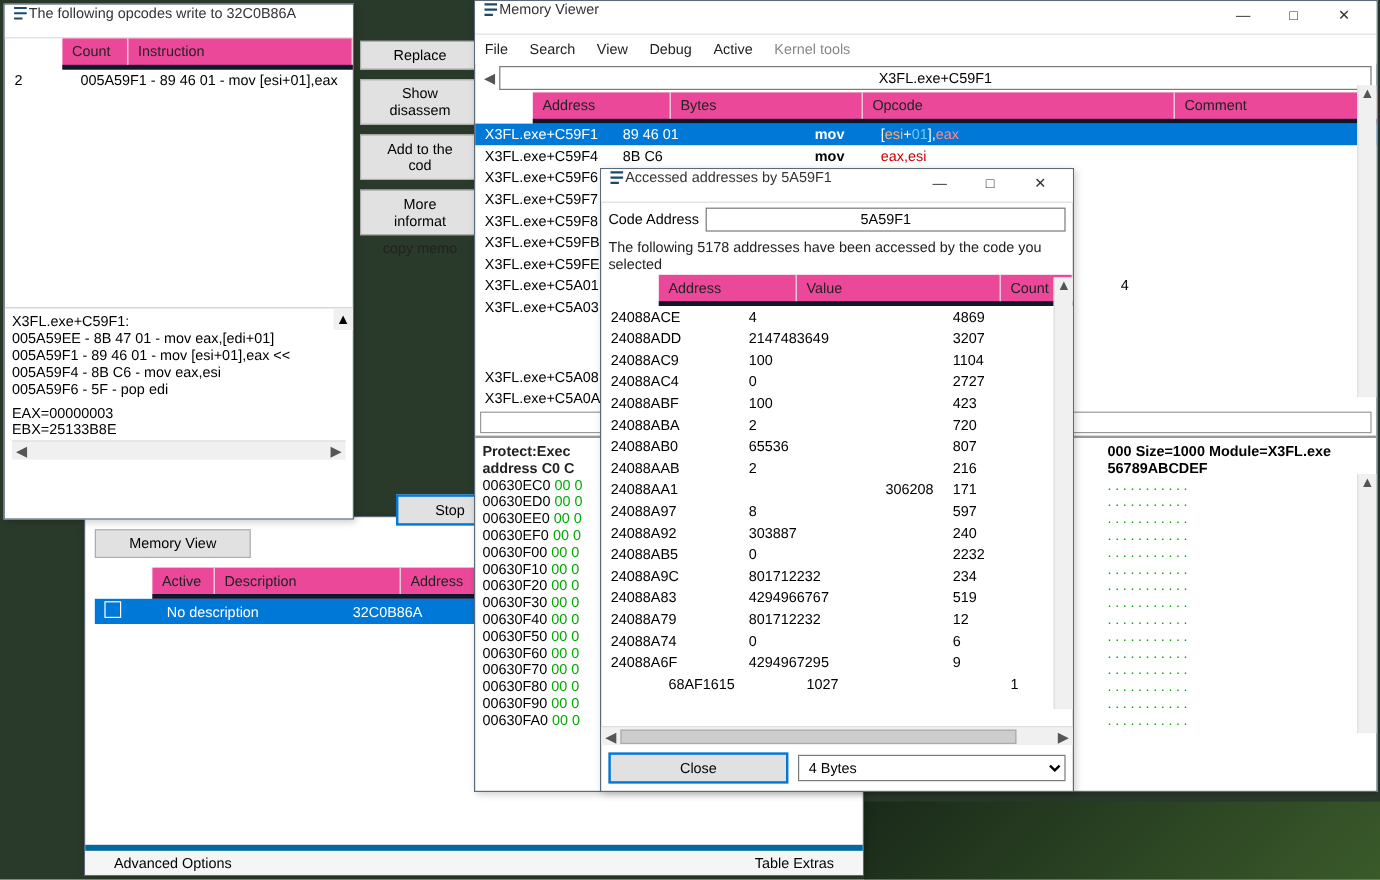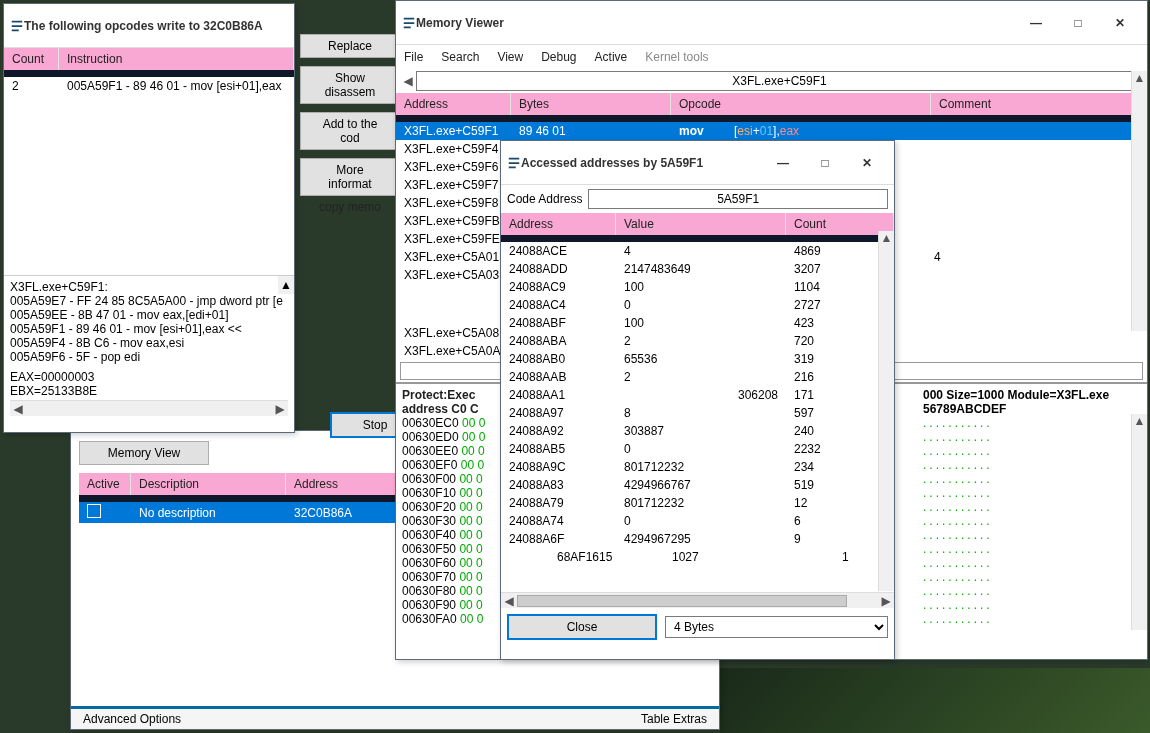--- a/index.html
+++ b/index.html
@@ -1,39 +1,39 @@
 <!DOCTYPE html>
 <html><head>
 <meta charset="utf-8">
 <style>
 * { box-sizing: border-box; font-family: "Segoe UI", Tahoma, sans-serif; font-size: 12px; }
 body { margin: 0; width: 1150px; height: 733px; background: #2a3a2a; position: relative; overflow: hidden; }
 .window { position: absolute; background: #fff; border: 1px solid #5a6a7a; box-shadow: 2px 2px 6px rgba(0,0,0,.2); }
-.titlebar { height: 44px; display: flex; align-items: center; padding: 0 6px; background: #fff; border-bottom: 1px solid #ddd; font-weight: bold; }
+.titlebar { height: 28px; display: flex; padding: 0 6px; background: #fff; border-bottom: 1px solid #ddd; }
 .titlebar .title { flex: 1; color: #333; font-size: 12px; }
 .winctrls { display: flex; }
 .winbtn { width: 42px; height: 24px; display: flex; align-items: center; justify-content: center; color: #333; }
 .menubar { display: flex; gap: 2px; padding: 2px 0; background: #fff; }
 .menuitem { padding: 3px 8px; color: #222; }
 .menuitem.disabled { color: #888; }
 .btn { background: #e1e1e1; border: 1px solid #adadad; padding: 4px 14px; min-width: 90px; text-align: center; }
-.listhdr { display: flex; background: #f9a8d4; border-bottom: 7px solid #0f172a; }
+.listhdr { display: flex; background: #ec4899; border-bottom: 4px solid #0f172a; margin-left: 48px; }
 .listhdr > div { padding: 4px 8px; border-right: 1px solid #e5e5e5; font-weight: 400; color: #222; }
 .row { display: flex; padding: 1px 0; }
 .row > div { padding: 1px 8px; white-space: nowrap; overflow: hidden; }
 .row.sel { background: #0078d7; color: #fff; }
 .mono { font-family: Consolas, "Courier New", monospace; font-size: 12px; }
 .red { color: #c00; }
 .divider { height: 1px; background: #ccc; }
 .scrollbar-v { position: absolute; right: 0; top: 0; bottom: 0; width: 16px; background: #f0f0f0; border-left: 1px solid #ddd; }
 .scrollbar-h { position: absolute; left: 0; right: 0; bottom: 0; height: 16px; background: #f0f0f0; border-top: 1px solid #ddd; display:flex; align-items:center;}
 .scr-arrow { width:16px; height:16px; display:flex;align-items:center;justify-content:center;color:#555;}
 .scr-thumb-h { height:12px; background:#cdcdcd; border:1px solid #aaa;}
 .ce-icon { display:inline-block; width:14px; height:14px; }
-.statusbar { display:flex; justify-content:space-between; padding:3px 12px; border-top:3px solid #0369a1; background:#f5f5f5;}
+.statusbar { display:flex; justify-content:space-between; padding:3px 24px; border-top:5px solid #0369a1; background:#f5f5f5;}
 select.combo { border:1px solid #7a7a7a; padding:2px 4px; background:#fff;}
 input.txt { border:1px solid #7a7a7a; padding:2px 6px; }
 </style>
 </head>
 <body>
 
 <div style="position:absolute; right:0; bottom:0; width:430px; height:65px; background:linear-gradient(135deg,#1a2a1a,#3a5a2a);"></div>
 
 <div class="window" style="left:70px; top:430px; width:650px; height:300px;">
   <div style="padding:8px; position:relative; height:100%;">
@@ -76,21 +76,20 @@
     <div style="flex:1">Instruction</div>
   </div>
   <div class="row">
     <div style="width:55px">2</div>
     <div style="flex:1">005A59F1 - 89 46 01  -  mov [esi+01],eax</div>
   </div>
   <div style="height:180px"></div>
   <div class="divider"></div>
   <div class="mono" style="padding:4px 6px; position:relative;">
     <div>X3FL.exe+C59F1:</div>
-    <div>005A59E7 - FF 24 85 8C5A5A00  - jmp dword ptr [e</div>
     <div>005A59EE - 8B 47 01  - mov eax,[edi+01]</div>
     <div>005A59F1 - 89 46 01  - mov [esi+01],eax &lt;&lt;</div>
     <div>005A59F4 - 8B C6  - mov eax,esi</div>
     <div>005A59F6 - 5F - pop edi</div>
     <div style="height:6px"></div>
     <div>EAX=00000003</div>
     <div>EBX=25133B8E</div>
     <div class="scrollbar-h" style="position:relative;margin-top:2px;">
       <span class="scr-arrow">◀</span>
       <div style="flex:1"></div>
@@ -286,20 +285,21 @@
     <div class="winctrls">
       <div class="winbtn">—</div>
       <div class="winbtn">□</div>
       <div class="winbtn">✕</div>
     </div>
   </div>
   <div style="display:flex;align-items:center;padding:4px 6px;gap:6px;">
     <span>Code Address</span>
     <input class="txt" style="flex: 1 1 0%; text-align: center;" value="5A59F1">
   </div>
+  <div style="padding:2px 6px;color:#222;">The following 5178 addresses have been accessed by the code you selected</div>
   <div class="listhdr">
     <div style="width:115px">Address</div>
     <div style="width:170px">Value</div>
     <div style="flex:1">Count</div>
   </div>
   <div id="accessed-rows" style="height:350px;overflow:hidden;position:relative;">
       <div class="row">
         <div style="width: 115px;">24088ACE</div>
         <div style="width: 170px;">4</div>
         <div style="flex: 1 1 0%;">4869</div>
@@ -325,21 +325,21 @@
         <div style="flex: 1 1 0%;">423</div>
       </div>
       <div class="row">
         <div style="width: 115px;">24088ABA</div>
         <div style="width: 170px;">2</div>
         <div style="flex: 1 1 0%;">720</div>
       </div>
       <div class="row">
         <div style="width: 115px;">24088AB0</div>
         <div style="width: 170px;">65536</div>
-        <div style="flex: 1 1 0%;">319</div>
+        <div style="flex: 1 1 0%;">807</div>
       </div>
       <div class="row">
         <div style="width: 115px;">24088AAB</div>
         <div style="width: 170px;">2</div>
         <div style="flex: 1 1 0%;">216</div>
       </div>
       <div class="row">
         <div style="width: 115px;">24088AA1</div>
         <div style="width: 170px; text-align: right;">306208</div>
         <div style="flex: 1 1 0%;">171</div>

